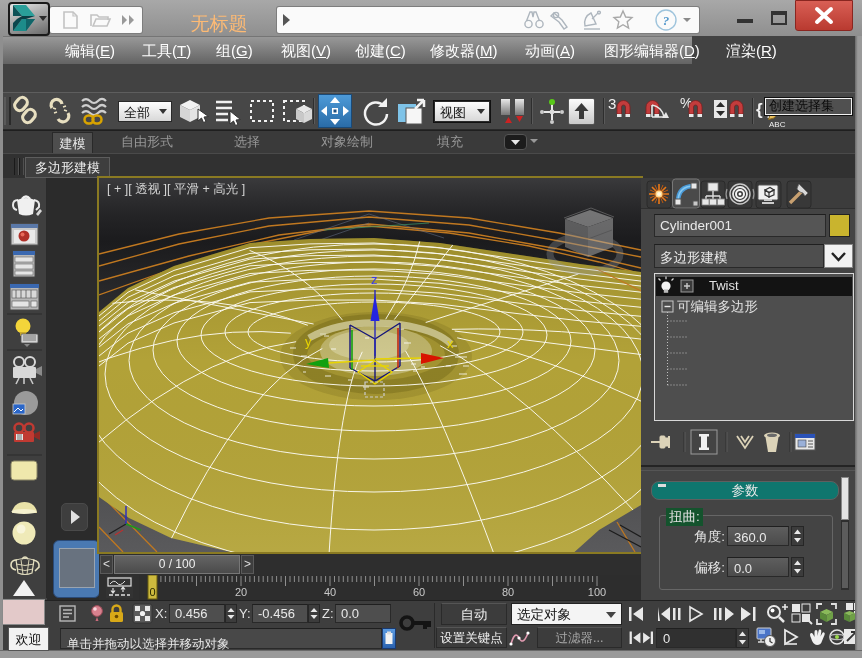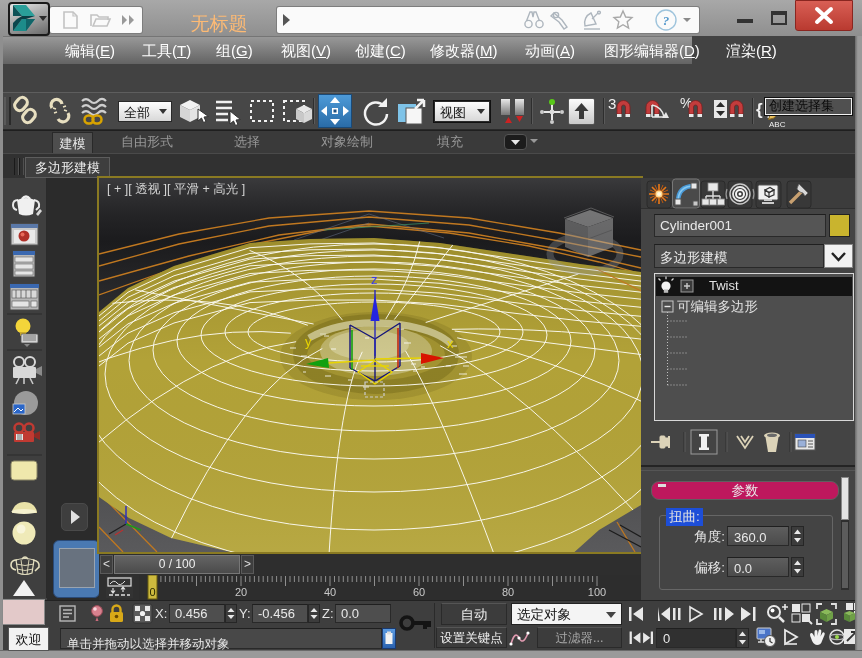--- a/index.html
+++ b/index.html
@@ -630,29 +630,29 @@
 
       <g transform="translate(148,4)">
         <rect x="0" y="2" width="20" height="16" fill="#e8e8e8" stroke="#555"></rect>
         <rect x="0" y="2" width="20" height="4" fill="#2a52b8"></rect>
         <rect x="3" y="8" width="8" height="7" fill="#9ab0d8" stroke="#444" stroke-width=".6"></rect>
         <path d="M13 9 h5 M13 12 h5 M13 15 h5" stroke="#555" stroke-width="1.2"></path>
       </g>
     </svg>
     <div style="position:absolute;left:0px;top:287px;width:214px;height:3px;border-top:2px solid #242424;border-bottom:1px solid #555;"></div>
 
-    <div style="position:absolute;left:10px;top:303px;width:188px;height:19px;background:#be185d;border:1px solid #5f5f5f;border-radius:8px;box-sizing:border-box;color:#e8e8e8;font-size:13.5px;text-align:center;padding-top:0px;">参数</div>
+    <div style="position:absolute;left:10px;top:303px;width:188px;height:19px;background:#0f766e;border:1px solid #5f5f5f;border-radius:8px;box-sizing:border-box;color:#e8e8e8;font-size:13.5px;text-align:center;padding-top:0px;">参数</div>
     <div style="position:absolute;left:17px;top:306px;width:8px;height:3px;background:#ddd;"></div>
 
     <div style="position:absolute;left:200px;top:299px;width:8px;height:113px;background:#2e2e2e;"></div>
     <div style="position:absolute;left:200px;top:299px;width:8px;height:43px;background:#e4e4e4;border:1px solid #888;box-sizing:border-box;"></div>
     <div style="position:absolute;left:201px;top:344px;width:6px;height:66px;background:#5c5c5c;"></div>
 
     <div style="position:absolute;left:18px;top:337px;width:172px;height:73px;border:1px solid #666;border-radius:3px;"></div>
-    <div style="position:absolute;left:25px;top:330px;background:#1d4ed8;padding:0 3px;color:#e2e2e2;font-size:13.5px;">扭曲:</div>
+    <div style="position:absolute;left:25px;top:330px;background:#14532d;padding:0 3px;color:#e2e2e2;font-size:13.5px;">扭曲:</div>
     <div style="position:absolute;left:38px;top:350px;width:46px;text-align:right;color:#e2e2e2;font-size:13.5px;">角度:</div>
     <div class="fld" style="left:86px;top:348px;width:62px;height:20px;font-size:13px;padding:2.5px 0 0 6px;background:linear-gradient(#5e5e5e,#4b4b4b);">360.0</div>
     <div class="spn" style="left:150px;top:348px;height:20px;">
       <svg width="11" height="18">
           <path d="M2 7 l3.5-4.5 3.5 4.5 z M2 11 l3.5 4.5 3.5-4.5 z" fill="#e8e8e8"></path>
         </svg>
     </div>
     <div style="position:absolute;left:38px;top:381px;width:46px;text-align:right;color:#e2e2e2;font-size:13.5px;">偏移:</div>
     <div class="fld" style="left:86px;top:379px;width:62px;height:20px;font-size:13px;padding:2.5px 0 0 6px;background:linear-gradient(#5e5e5e,#4b4b4b);">0.0</div>
     <div class="spn" style="left:150px;top:379px;height:20px;">

